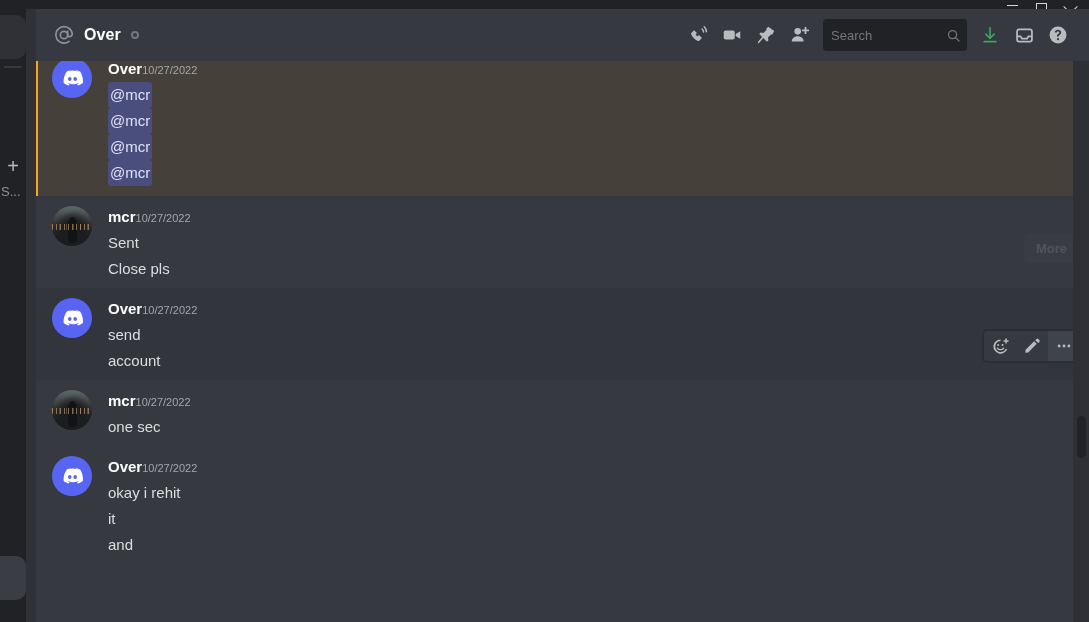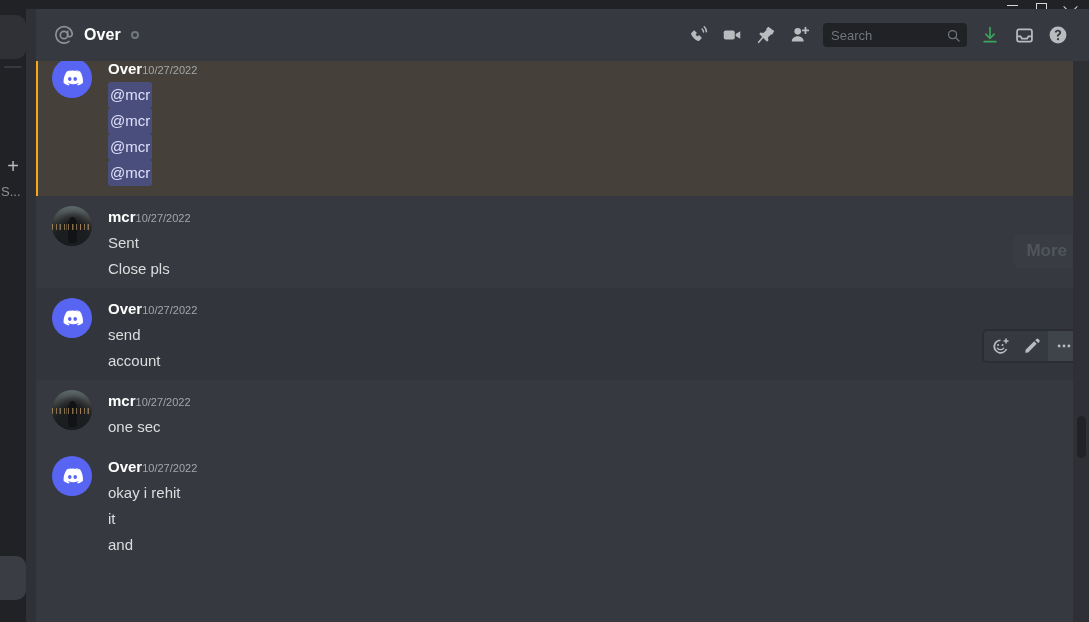--- a/index.html
+++ b/index.html
@@ -67,21 +67,21 @@
   }
   .chan-title { color: #ffffff; font-size: 16px; font-weight: bold; margin-left: 8px; letter-spacing: .1px; }
   .status-dot {
     width: 8px; height: 8px; border-radius: 50%; border: 2px solid #72767d;
     margin-left: 10px; background: transparent;
   }
   .header-tools { margin-left: auto; display: flex; align-items: center; padding-right: 14px; }
   .htool { width: 34px; height: 24px; display: flex; align-items: center; justify-content: center; color: #b9bbbe; }
   .htool.green { color: #3ba55d; }
   .searchbox {
-    width: 144px; height: 24px; background: #202225; border-radius: 4px;
+    width: 144px; height: 32px; background: #202225; border-radius: 4px;
     display: flex; align-items: center; padding: 0 6px 0 8px; margin: 0 6px;
   }
   .searchbox .ph { color: #72767d; font-size: 13px; flex: 1; }
   .searchbox .mag { color: #72767d; display: flex; align-items: center; }
 
   
   .scroller {
     position: absolute; top: 52px; left: 0; width: 1053px; height: 561px;
     background: #36393f; overflow: hidden;
   }
@@ -126,21 +126,21 @@
   
   .hover-toolbar {
     position: absolute; right: 8px; top: -16px; height: 32px;
     background: #36393f; border: 1px solid #2b2d31; border-radius: 4px;
     display: flex; align-items: center; box-shadow: 0 0 0 1px rgba(4,4,5,.15);
   }
   .hbtn { width: 32px; height: 30px; display: flex; align-items: center; justify-content: center; color: #b9bbbe; }
   .hbtn.active { background: #3f434a; border-radius: 0 3px 3px 0; }
   .tooltip {
     position: absolute; right: 10px; top: -54px;
-    background: #3b3e45; color: #5a5e66; font-size: 17px; font-weight: 600;
+    background: #3b3e45; color: #5a5e66; font-size: 13px; font-weight: 600;
     padding: 7px 12px; border-radius: 5px; opacity: .75;
   }
 
   
   .scrollbar { position: absolute; right: 0; top: 52px; width: 16px; height: 561px; background: #2e3035; }
   .scroll-thumb {
     position: absolute; right: 3px; width: 9px; border-radius: 5px; background: #202225;
   }
 </style>
 </head>

